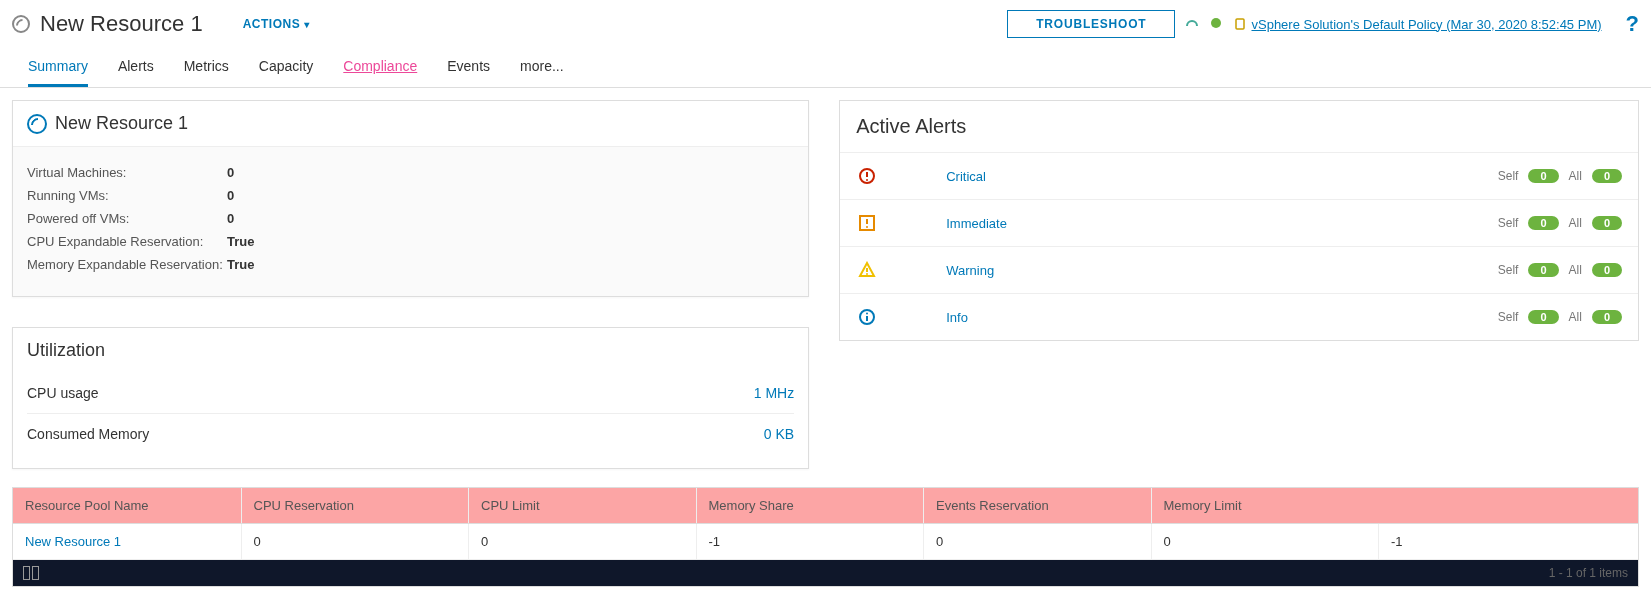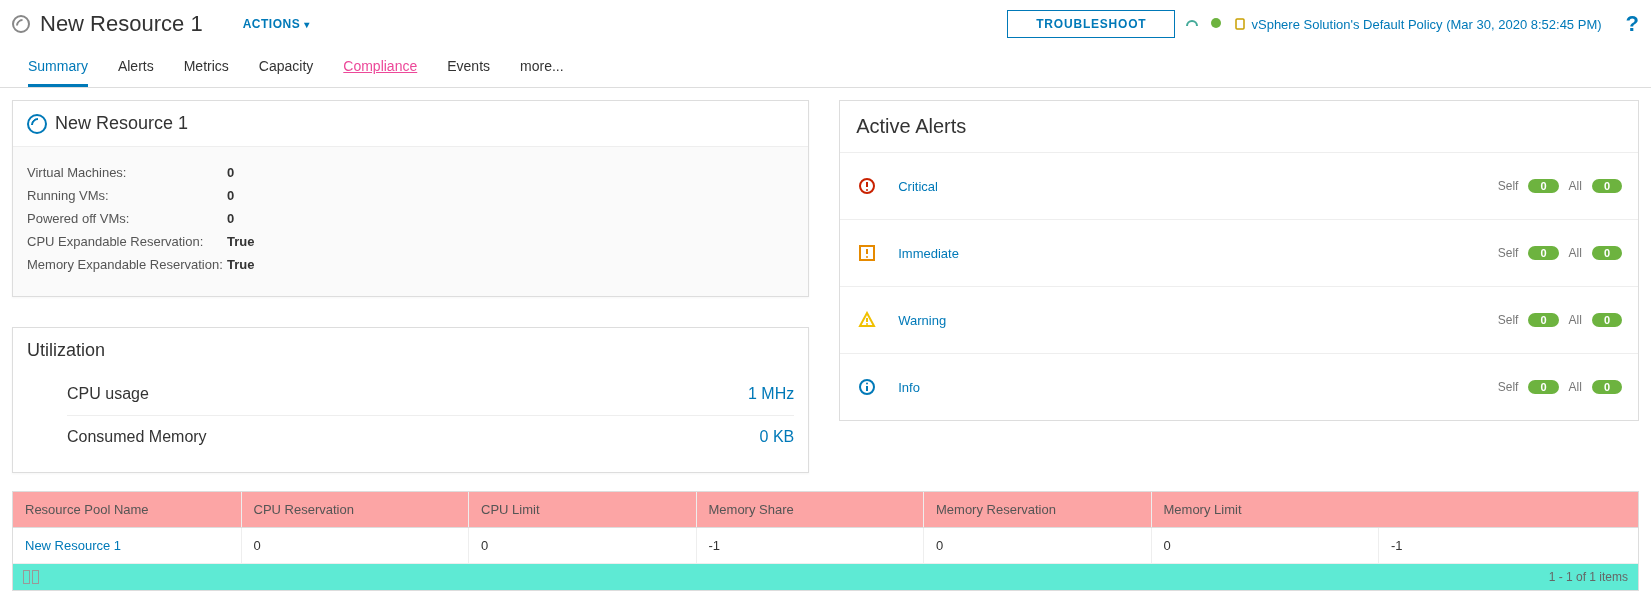--- a/index.html
+++ b/index.html
@@ -6,58 +6,58 @@
   body { font-family: "Segoe UI", Arial, sans-serif; font-size: 13px; color: #333; background: #fff; }
   .header { display: flex; align-items: center; padding: 10px 12px 6px 12px; }
   .header-left { display: flex; align-items: center; gap: 10px; }
   .title-icon { width: 18px; height: 18px; border: 2px solid #888; border-radius: 50%; position: relative; display:inline-block; }
   .title-icon::after { content:""; position:absolute; width:9px; height:9px; border-radius:50%; border:2px solid transparent; border-left:2px solid #888; top:2px; left:2px; transform:rotate(45deg);}
   .page-title { font-size: 22px; font-weight: 300; color: #333; }
   .actions-link { color: #0079b8; font-size: 12px; font-weight: 600; letter-spacing: 0.5px; cursor: pointer; display:flex; align-items:center; gap:4px; margin-left:30px;}
   .chevron-down { font-size:10px; }
   .header-right { margin-left: auto; display: flex; align-items: center; gap: 10px; }
   .troubleshoot-btn { border: 1px solid #0079b8; color: #0079b8; background: #fff; padding: 6px 28px; font-size: 12px; font-weight:600; letter-spacing: 0.8px; cursor: pointer; }
-  .policy-link { color: #0079b8; font-size: 13px; cursor:pointer; display:flex; align-items:center; gap:4px;}
+  .policy-link { color: #0079b8; font-size: 13px; cursor:pointer; display:flex; align-items:center; gap:4px;text-decoration:underline;}
   .help-icon { color: #0079b8; font-size: 22px; font-weight:bold; margin-left:14px; cursor:pointer;}
   .tabs { display:flex; gap:30px; padding: 0 28px; border-bottom:1px solid #ddd; margin-top:6px;}
   .tab { padding: 8px 0 10px 0; font-size:14px; color:#333; cursor:pointer; }
   .tab.active { color:#0079b8; border-bottom:3px solid #0079b8; }
   .tab.disabled { color:#ec4899;text-decoration:underline; }
   .content { display:flex; gap:30px; padding: 12px; }
   .col-left { flex: 0 0 49%; display:flex; flex-direction:column; gap:30px;}
   .col-right { flex: 1; }
   .panel { border:1px solid #ddd; background:#fff; box-shadow: 0 1px 2px rgba(0,0,0,0.04);}
   .panel-head { padding: 12px 14px; font-size:18px; font-weight:400; color:#333; display:flex; align-items:center; gap:8px;}
   .panel-head .mini-icon { width:20px; height:20px; border:2px solid #0079b8; border-radius:50%; position:relative;}
   .panel-head .mini-icon::after{content:"";position:absolute;width:10px;height:10px;border-radius:50%;border:2px solid transparent;border-left:2px solid #0079b8;top:2px;left:2px;transform:rotate(45deg);}
   .props { background:#fafafa; padding: 14px 14px 20px 14px; border-top:1px solid #eee;}
   .prop-row { display:flex; padding:4px 0; font-size:13px; color:#555;}
   .prop-label { width: 200px; }
   .prop-val { font-weight:600; color:#333;}
   .util-rows { padding: 0 14px 14px 14px;}
-  .util-row { display:flex; justify-content:space-between; padding:12px 0; border-bottom:1px solid #eee; font-size:16px;margin-left:40px;}
+  .util-row { display:flex; justify-content:space-between; padding:12px 0; border-bottom:1px solid #eee; font-size:14px;}
   .util-row:last-child{border-bottom:none;}
   .util-val { color:#0079b8; cursor:pointer;}
   .alerts-panel { border:1px solid #ddd;}
   .alerts-head { padding: 14px 16px; font-size:20px; font-weight:400;}
-  .alert-row { display:flex; align-items:center; padding:24px 16px; border-top:1px solid #eee;}
+  .alert-row { display:flex; align-items:center; padding:14px 16px; border-top:1px solid #eee;gap:48px;}
   .alert-icon { width:22px; display:flex; justify-content:center;}
   .alert-name { color:#0079b8; margin-left:20px; cursor:pointer; flex:0 0 auto;}
   .alert-counts { margin-left:auto; display:flex; align-items:flex-end; gap:10px; font-size:12px; color:#777;}
   .pill { background:#6db33f; color:#fff; border-radius:10px; padding:1px 12px; font-size:11px; font-weight:600; min-width:30px; text-align:center; display:inline-block;}
   .grid-wrap { margin: 6px 12px 12px 12px; border:1px solid #ddd;}
   .grid-head { display:flex; background:#fca5a5; border-bottom:1px solid #ddd;}
   .grid-cell { padding:10px 12px; font-size:13px; border-left:1px solid #eee;}
   .grid-head .grid-cell { color:#555; }
   .grid-head .grid-cell:first-child{border-left:none;}
   .grid-body { display:flex; border-bottom:1px solid #eee;}
   .grid-body .grid-cell:first-child{border-left:none;}
   .c1{flex:0 0 14%;} .c2{flex:0 0 14%;} .c3{flex:0 0 14%;} .c4{flex:0 0 14%;} .c5{flex:0 0 14%;} .c6{flex:0 0 14%;} .c7{flex:1;}
   .grid-link{color:#0079b8; cursor:pointer;}
-  .grid-footer{ display:flex; align-items:center; padding:6px 10px; background:#5eead4; font-size:12px; color:#666;}
+  .grid-footer{ display:flex; align-items:center; padding:6px 10px; background:#0f172a; font-size:12px; color:#666;}
   .grid-footer-left{ display:flex; gap:2px;}
   .col-toggle{ width:7px; height:14px; border:1px solid #999;}
   .grid-footer-right{margin-left:auto;}
 </style>
 </head>
 <body>
 
 <div class="header">
   <div class="header-left">
     <span class="title-icon"></span>
@@ -217,21 +217,21 @@
     </div>
   </div>
 </div>
 
 <div class="grid-wrap">
   <div class="grid-head">
     <div class="grid-cell c1">Resource Pool Name</div>
     <div class="grid-cell c3">CPU Reservation</div>
     <div class="grid-cell c4">CPU Limit</div>
     <div class="grid-cell c5">Memory Share</div>
-    <div class="grid-cell c6">Memory Reservation</div>
+    <div class="grid-cell c6">Events Reservation</div>
     <div class="grid-cell c7">Memory Limit</div>
   </div>
   <div class="grid-body">
     <div class="grid-cell c1"><span class="grid-link">New Resource 1</span></div>
     <div class="grid-cell c2">0</div>
     <div class="grid-cell c3">0</div>
     <div class="grid-cell c4">-1</div>
     <div class="grid-cell c5">0</div>
     <div class="grid-cell c6">0</div>
     <div class="grid-cell c7">-1</div>

